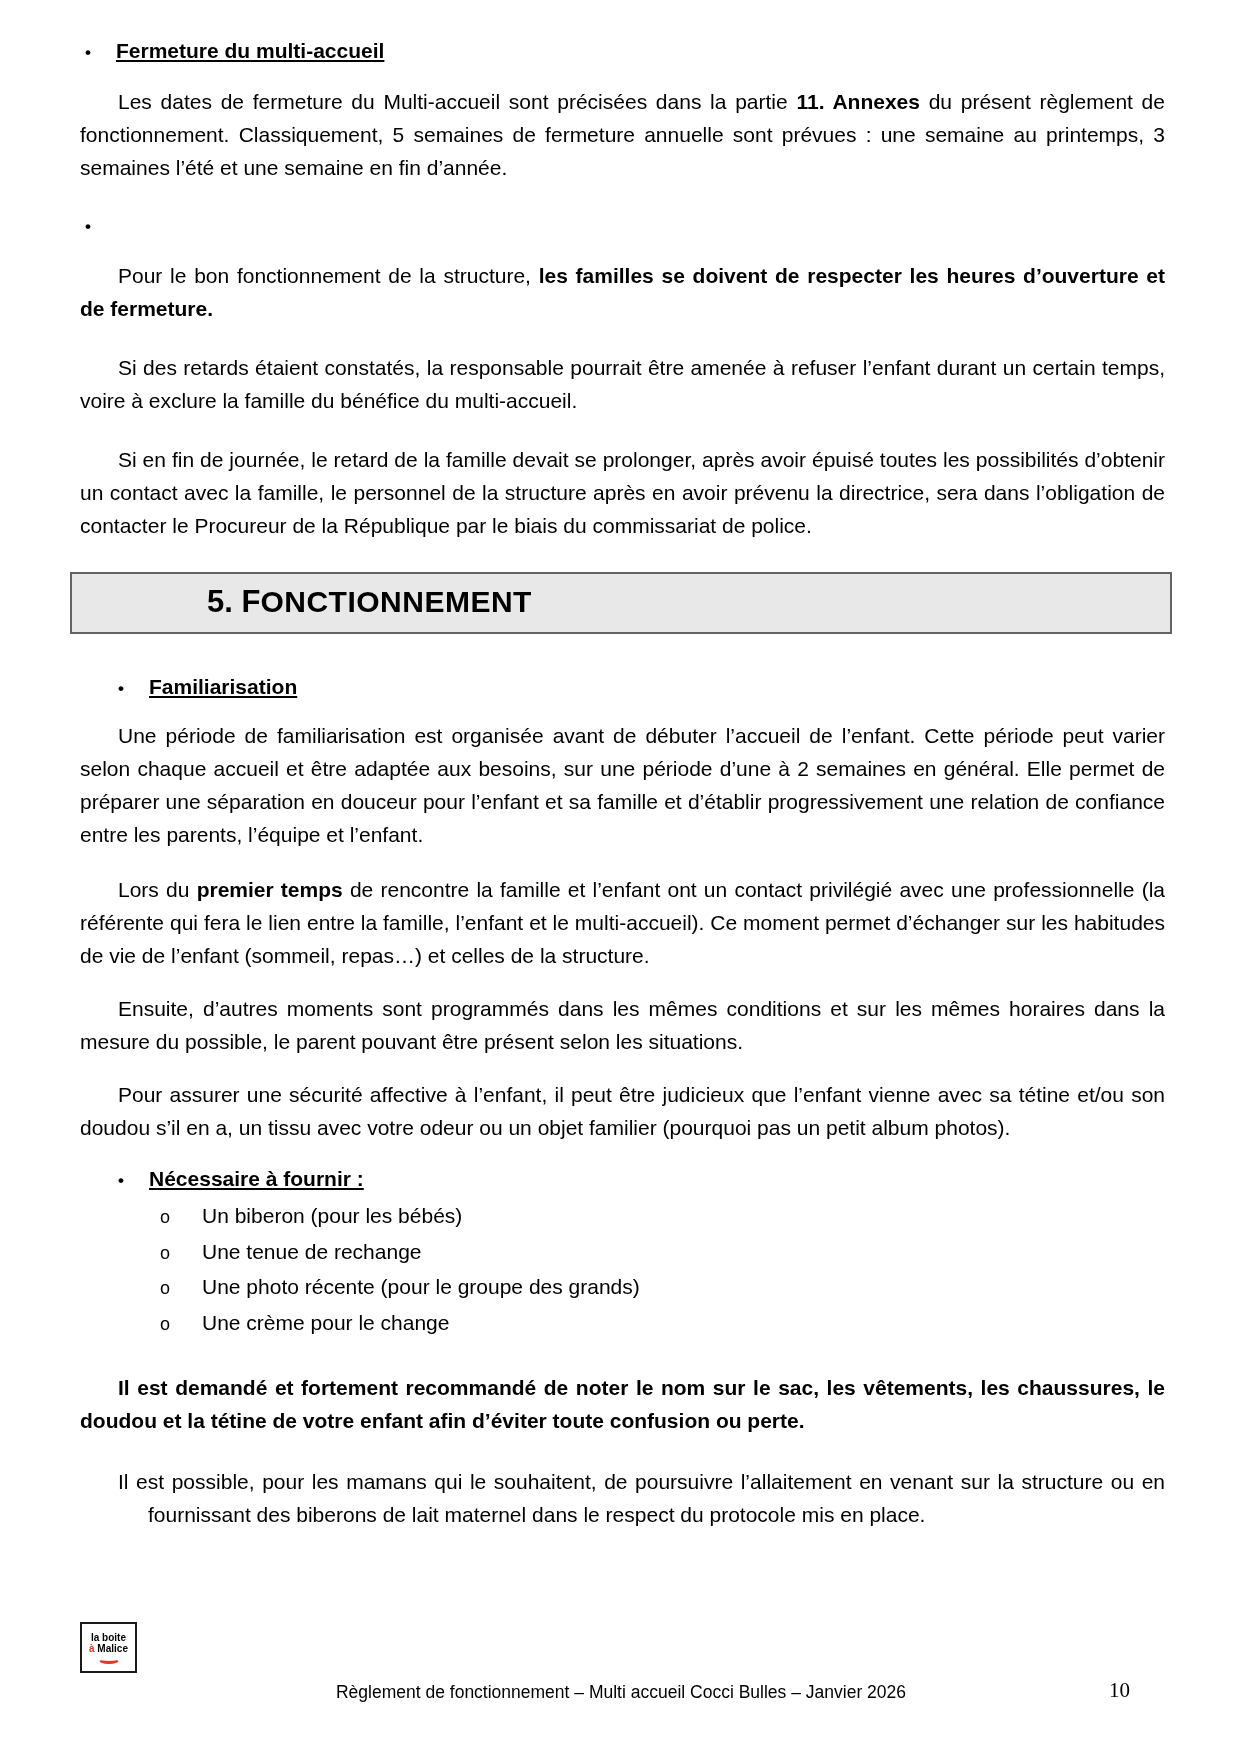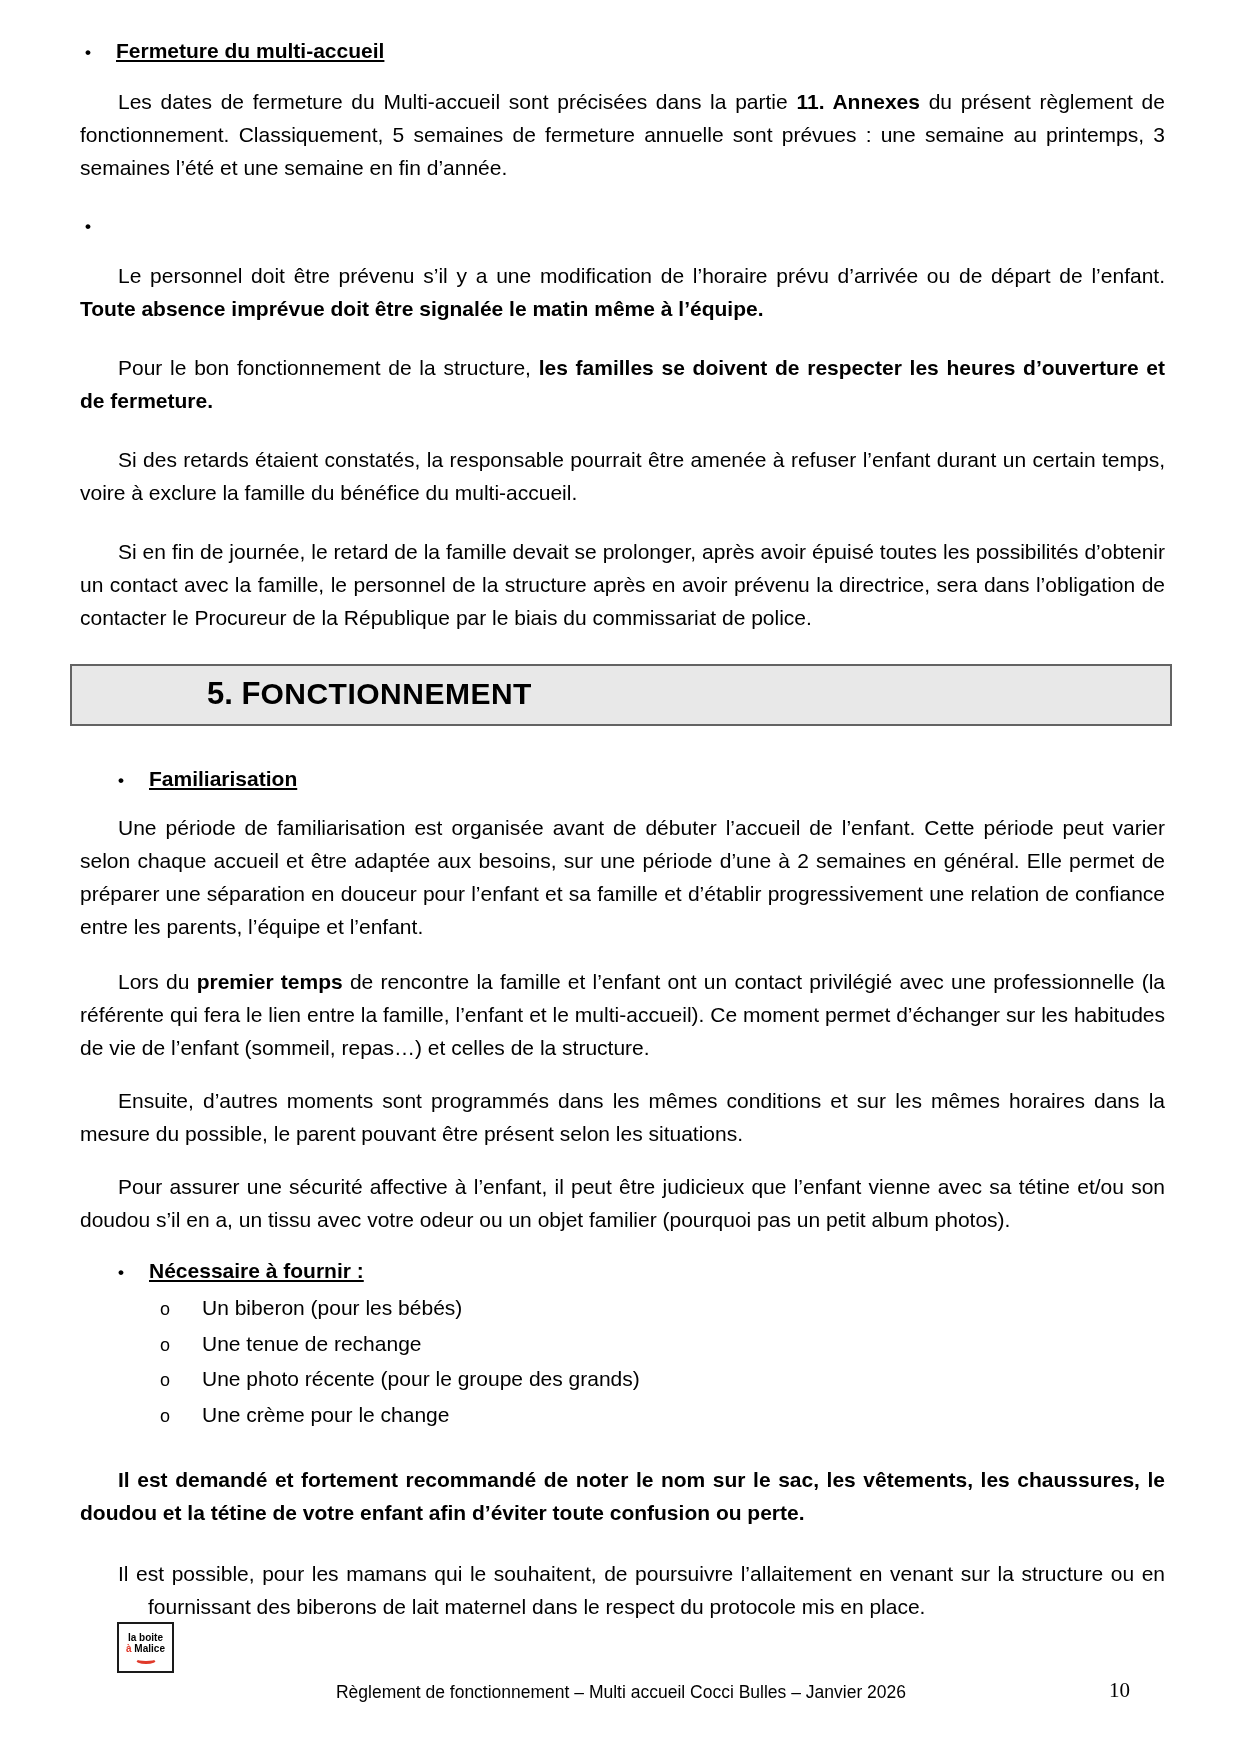--- a/index.html
+++ b/index.html
@@ -20,21 +20,21 @@
   .banner .big{font-size:31px;font-weight:bold;}
   .banner .small{font-size:30px;font-weight:bold;letter-spacing:.5px;}
   .sublist{margin:0 0 30px 80px;}
   .sublist .row{display:flex;align-items:baseline;line-height:33.5px;}
   .sublist .mark{width:42px;flex:0 0 42px;font-size:18px;}
   .bold-para{font-weight:bold;text-align:justify;text-indent:38px;margin:0 0 28px 0;}
   .hang{padding-left:68px;text-indent:-30px;text-align:justify;margin:0;}
   .logo{position:absolute;left:80px;top:1622px;width:57px;height:51px;
         box-sizing:border-box;border:2px solid #1a1a1a;background:#fff;
         text-align:center;font-weight:bold;font-size:10px;line-height:11px;
-        padding-top:8px;letter-spacing:0;margin-left:37px;}
+        padding-top:8px;letter-spacing:0;}
   .logo .accent{color:#e0392a;}
   .logo .smile{width:22px;height:9px;margin:1px auto 0;border:2px solid transparent;
                border-bottom:3px solid #e0392a;border-radius:50%;box-sizing:border-box;}
   .footer-center{position:absolute;left:0;right:0;top:1681px;text-align:center;
                  font-size:17.5px;line-height:22px;}
   .page-number{position:absolute;top:1674px;right:112px;
                font-family:Liberation Serif, serif;font-size:21px;}
 </style>
 </head>
 <body>
@@ -45,21 +45,20 @@
     <span class="mark">•</span>
     <span class="lbl">Fermeture du multi-accueil</span>
   </div>
 
   <p class="para"><span>Les dates de fermeture du Multi-accueil sont précisées dans la partie </span><span class="bold-run">11. Annexes</span><span> du présent règlement de fonctionnement. Classiquement, 5 semaines de fermeture annuelle sont prévues : une semaine au printemps, 3 semaines l’été et une semaine en fin d’année.</span></p>
 
   <div class="bullet-h">
     <span class="mark">•</span>
   </div>
 
-  <p class="para"><span>Le personnel doit être prévenu s’il y a une modification de l’horaire prévu d’arrivée ou de départ de l’enfant. </span><span class="bold-run">Toute absence imprévue doit être signalée le matin même à l’équipe.</span></p>
 
   <p class="para"><span>Pour le bon fonctionnement de la structure, </span><span class="bold-run">les familles se doivent de respecter les heures d’ouverture et de fermeture.</span></p>
 
   <p class="para"><span class="u-run">Si des retards étaient constatés, la responsable pourrait être amenée à refuser l’enfant</span><span> durant un certain temps, voire à exclure la famille du bénéfice du multi-accueil.</span></p>
 
   <p class="para tight">Si en fin de journée, le retard de la famille devait se prolonger, après avoir épuisé toutes les possibilités d’obtenir un contact avec la famille, le personnel de la structure après en avoir prévenu la directrice, sera dans l’obligation de contacter le Procureur de la République par le biais du commissariat de police.</p>
 
   <div class="banner">
     <span class="big">5. F</span><span class="small">ONCTIONNEMENT</span>
   </div>

